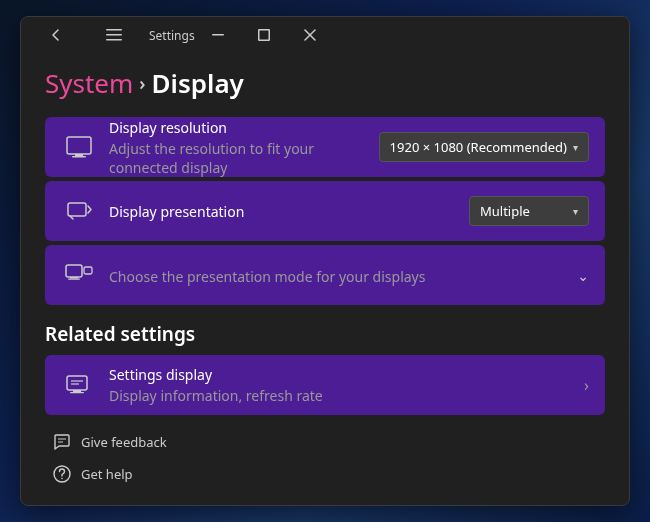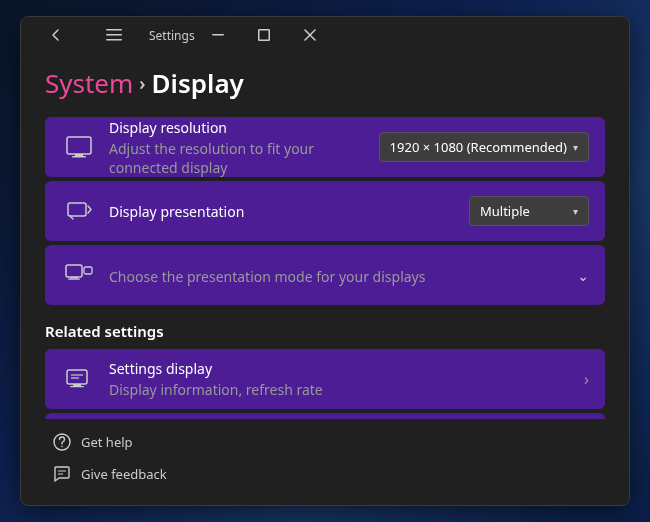--- a/index.html
+++ b/index.html
@@ -166,21 +166,21 @@
       font-size: 10px;
     }
 
     .expand-icon {
       color: #ccc;
       font-size: 14px;
     }
 
     
     .section-header {
-      font-size: 15px;
+      font-size: 19px;
       font-weight: 600;
       color: #fff;
       margin: 16px 0 8px;
     }
 
     
     .footer {
       padding: 8px 24px 16px;
       flex-shrink: 0;
       display: flex;
@@ -343,32 +343,32 @@
         
         
       </div>
 
     </div>
 
     <div class="footer">
       <div class="footer-link">
         <div class="footer-icon">
           <svg width="18" height="18" viewBox="0 0 18 18" fill="none">
+            <path d="M2 3C2 2.4 2.4 2 3 2H15C15.6 2 16 2.4 16 3V12C16 12.6 15.6 13 15 13H6L2 16V3Z" stroke="#ccc" stroke-width="1.4" stroke-linejoin="round"></path>
+            <line x1="5" y1="6" x2="13" y2="6" stroke="#ccc" stroke-width="1.2"></line>
+            <line x1="5" y1="9" x2="10" y2="9" stroke="#ccc" stroke-width="1.2"></line>
+          </svg>
+        </div>
+        <span>Give feedback</span>
+      </div>
+      <div class="footer-link">
+        <div class="footer-icon">
+          <svg width="18" height="18" viewBox="0 0 18 18" fill="none">
             <circle cx="9" cy="9" r="8" stroke="#ccc" stroke-width="1.4"></circle>
             <path d="M6.5 6.5C6.5 5.1 7.6 4 9 4C10.4 4 11.5 5.1 11.5 6.5C11.5 7.6 10.8 8.5 9.8 8.9C9.3 9.1 9 9.5 9 10V11" stroke="#ccc" stroke-width="1.4" stroke-linecap="round"></path>
             <circle cx="9" cy="13.5" r="0.8" fill="#ccc"></circle>
           </svg>
         </div>
         <span>Get help</span>
       </div>
-      <div class="footer-link">
-        <div class="footer-icon">
-          <svg width="18" height="18" viewBox="0 0 18 18" fill="none">
-            <path d="M2 3C2 2.4 2.4 2 3 2H15C15.6 2 16 2.4 16 3V12C16 12.6 15.6 13 15 13H6L2 16V3Z" stroke="#ccc" stroke-width="1.4" stroke-linejoin="round"></path>
-            <line x1="5" y1="6" x2="13" y2="6" stroke="#ccc" stroke-width="1.2"></line>
-            <line x1="5" y1="9" x2="10" y2="9" stroke="#ccc" stroke-width="1.2"></line>
-          </svg>
-        </div>
-        <span>Give feedback</span>
-      </div>
     </div>
   </div>
 </div>
 
 </body></html>

